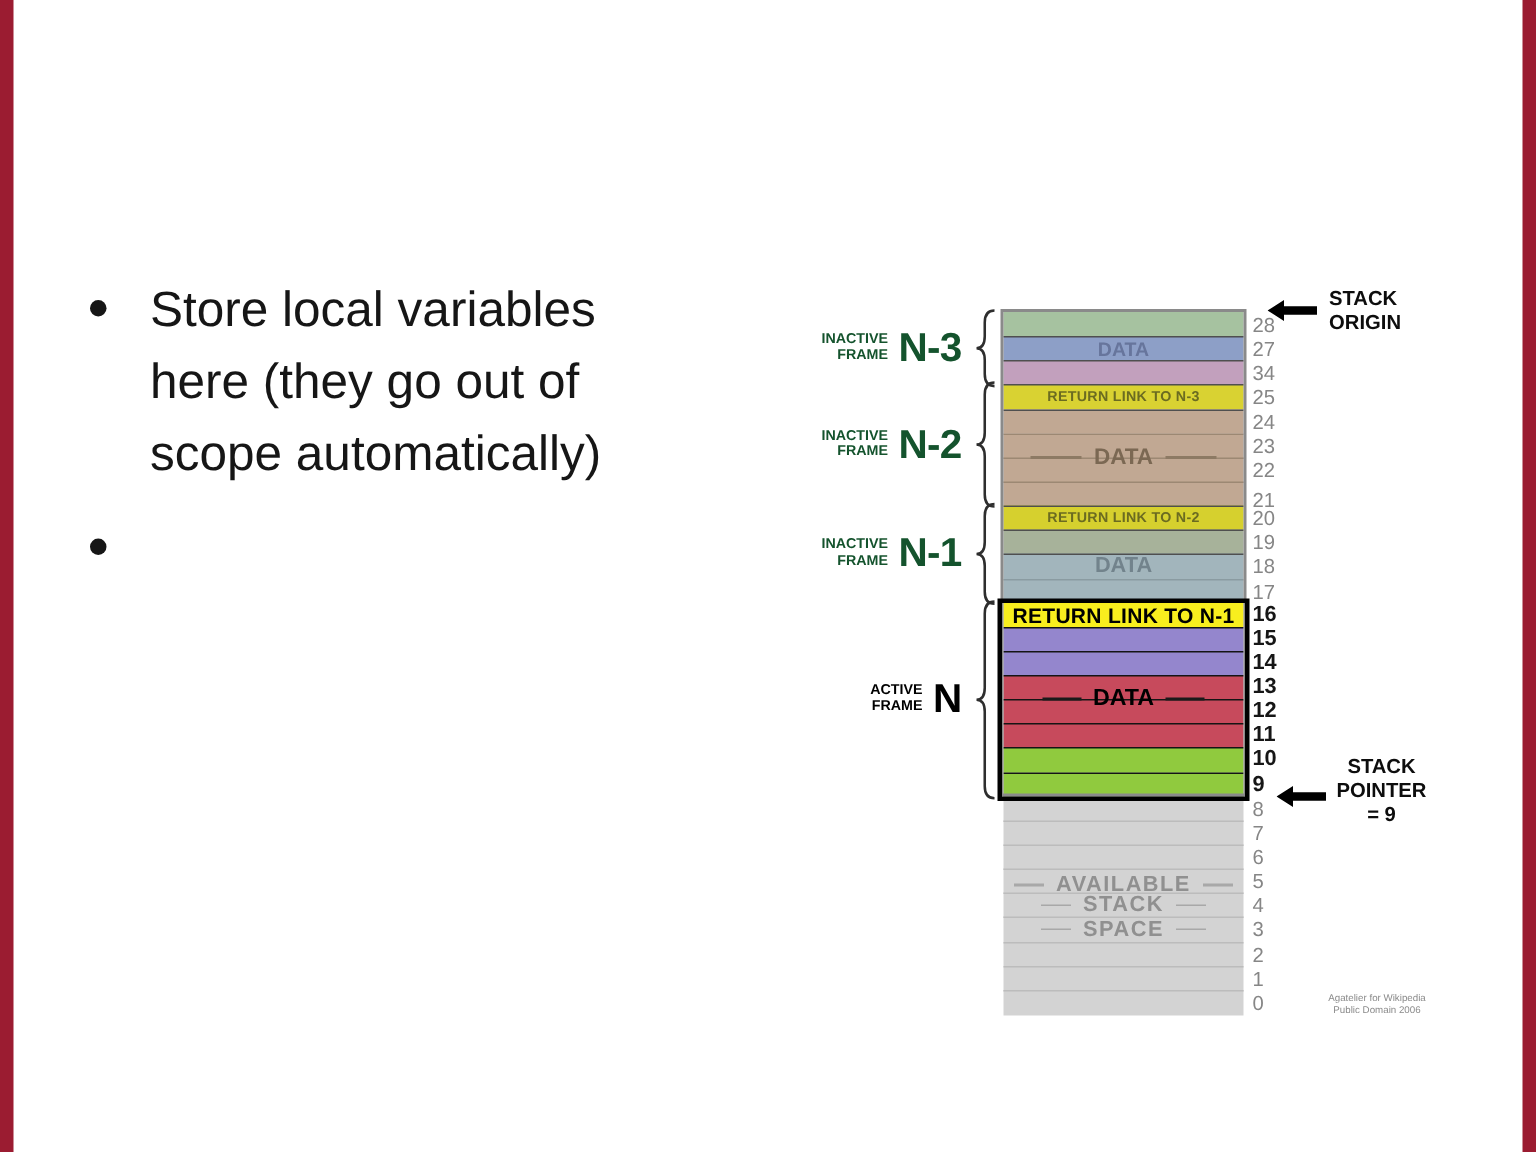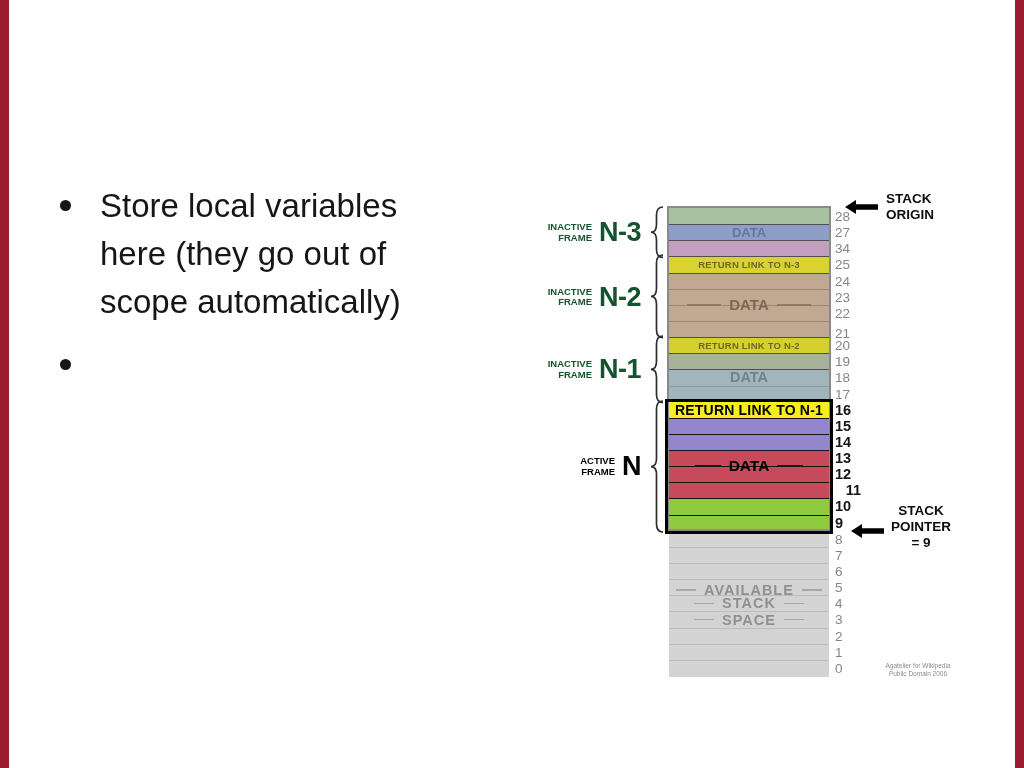--- a/index.html
+++ b/index.html
@@ -108,21 +108,21 @@
       <div class="num act" style="top: 401.656px; line-height: 17.138px; height: 17.138px;">16</div>
       <div class="row" style="top: 417.794px; height: 16.838px; background: rgb(148, 134, 205); border-top: 1px solid rgb(20, 20, 20);"></div>
       <div class="num act" style="top: 417.794px; line-height: 17.138px; height: 17.138px;">15</div>
       <div class="row" style="top: 433.932px; height: 16.838px; background: rgb(148, 134, 205); border-top: 1px solid rgb(20, 20, 20);"></div>
       <div class="num act" style="top: 433.932px; line-height: 17.138px; height: 17.138px;">14</div>
       <div class="row" style="top: 450.07px; height: 16.838px; background: rgb(199, 74, 92); border-top: 1px solid rgb(20, 20, 20);"></div>
       <div class="num act" style="top: 450.07px; line-height: 17.138px; height: 17.138px;">13</div>
       <div class="row" style="top: 466.208px; height: 16.838px; background: rgb(199, 74, 92); border-top: 1px solid rgb(20, 20, 20);"></div>
       <div class="num act" style="top: 466.208px; line-height: 17.138px; height: 17.138px;">12</div>
       <div class="row" style="top: 482.346px; height: 16.838px; background: rgb(199, 74, 92); border-top: 1px solid rgb(20, 20, 20);"></div>
-      <div class="num act" style="top: 482.346px; line-height: 17.138px; height: 17.138px; text-align: right;">11</div>
+      <div class="num act" style="top: 482.346px; line-height: 17.138px; height: 17.138px;">11</div>
       <div class="row" style="top: 498.484px; height: 16.838px; background: rgb(144, 202, 62); border-top: 1px solid rgb(20, 20, 20);"></div>
       <div class="num act" style="top: 498.484px; line-height: 17.138px; height: 17.138px;">10</div>
       <div class="row" style="top: 514.622px; height: 16.838px; background: rgb(144, 202, 62); border-top: 1px solid rgb(20, 20, 20);"></div>
       <div class="num act" style="top: 514.622px; line-height: 17.138px; height: 17.138px;">9</div>
       <div class="row" style="top: 530.76px; height: 16.838px; background: rgb(211, 211, 211);"></div>
       <div class="num" style="top: 530.76px; line-height: 17.138px; height: 17.138px;">8</div>
       <div class="row" style="top: 546.898px; height: 16.838px; background: rgb(211, 211, 211); border-top: 1px solid rgb(188, 188, 188);"></div>
       <div class="num" style="top: 546.898px; line-height: 17.138px; height: 17.138px;">7</div>
       <div class="row" style="top: 563.036px; height: 16.838px; background: rgb(211, 211, 211); border-top: 1px solid rgb(188, 188, 188);"></div>
       <div class="num" style="top: 563.036px; line-height: 17.138px; height: 17.138px;">6</div>

